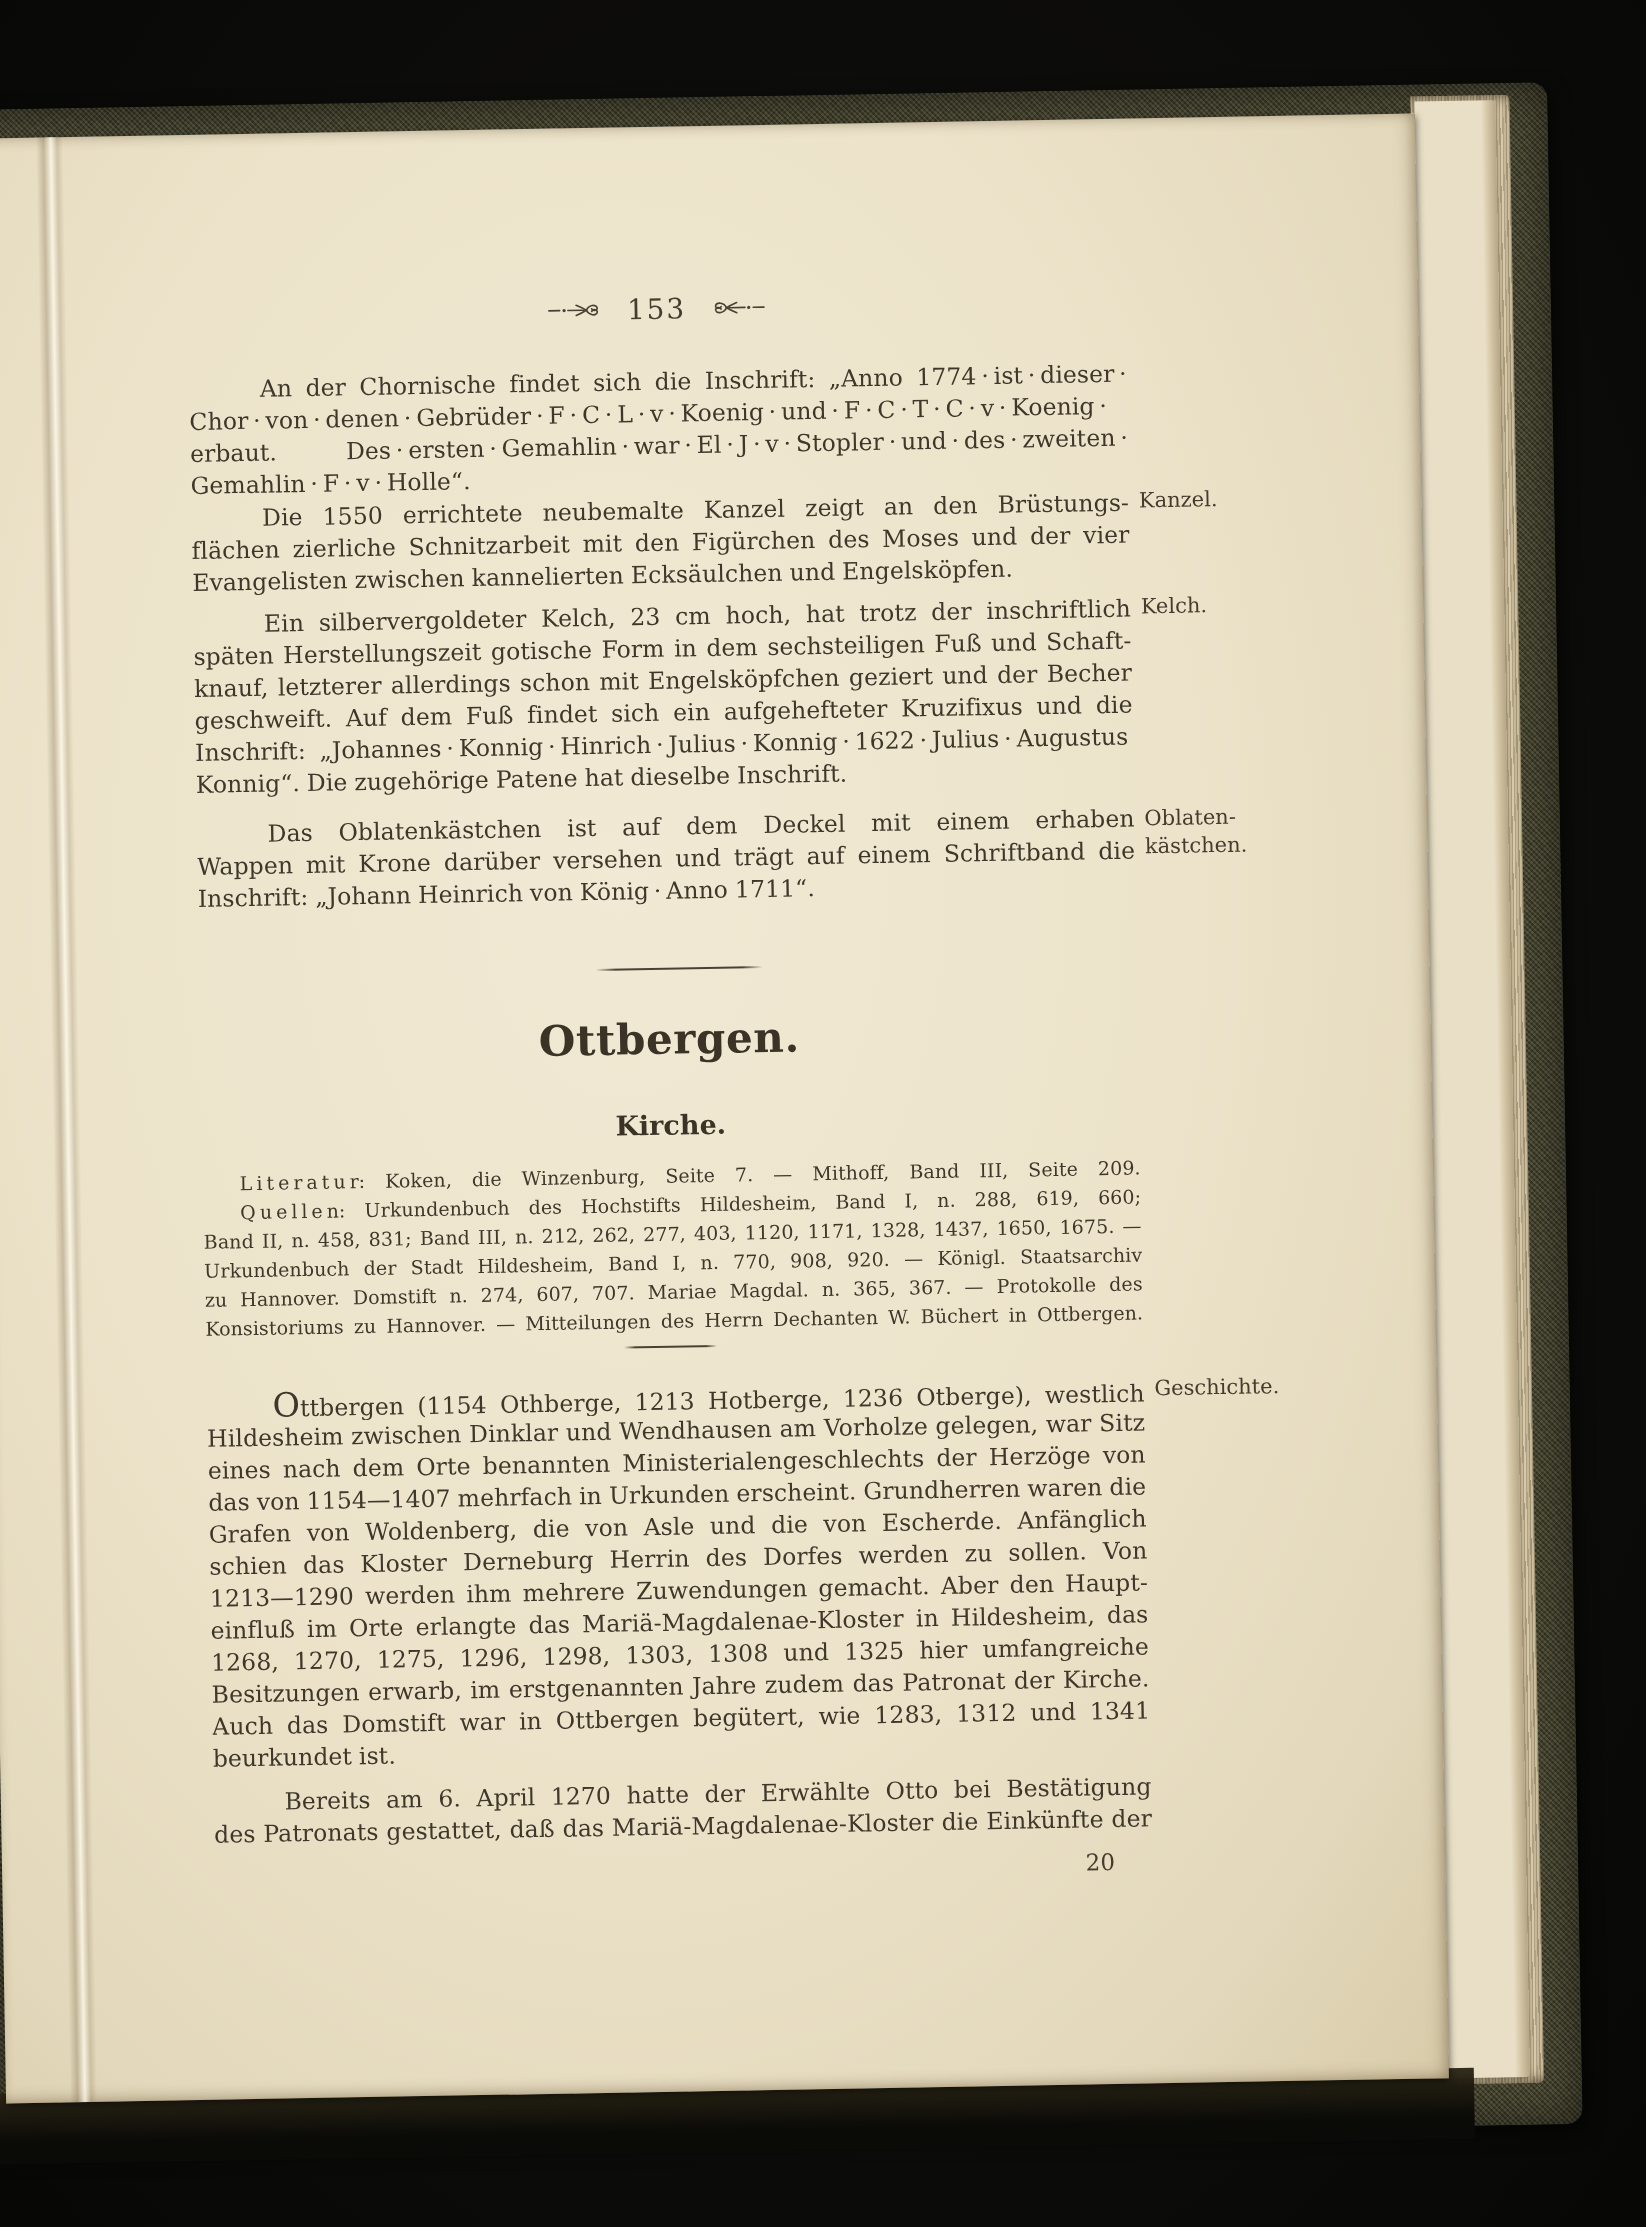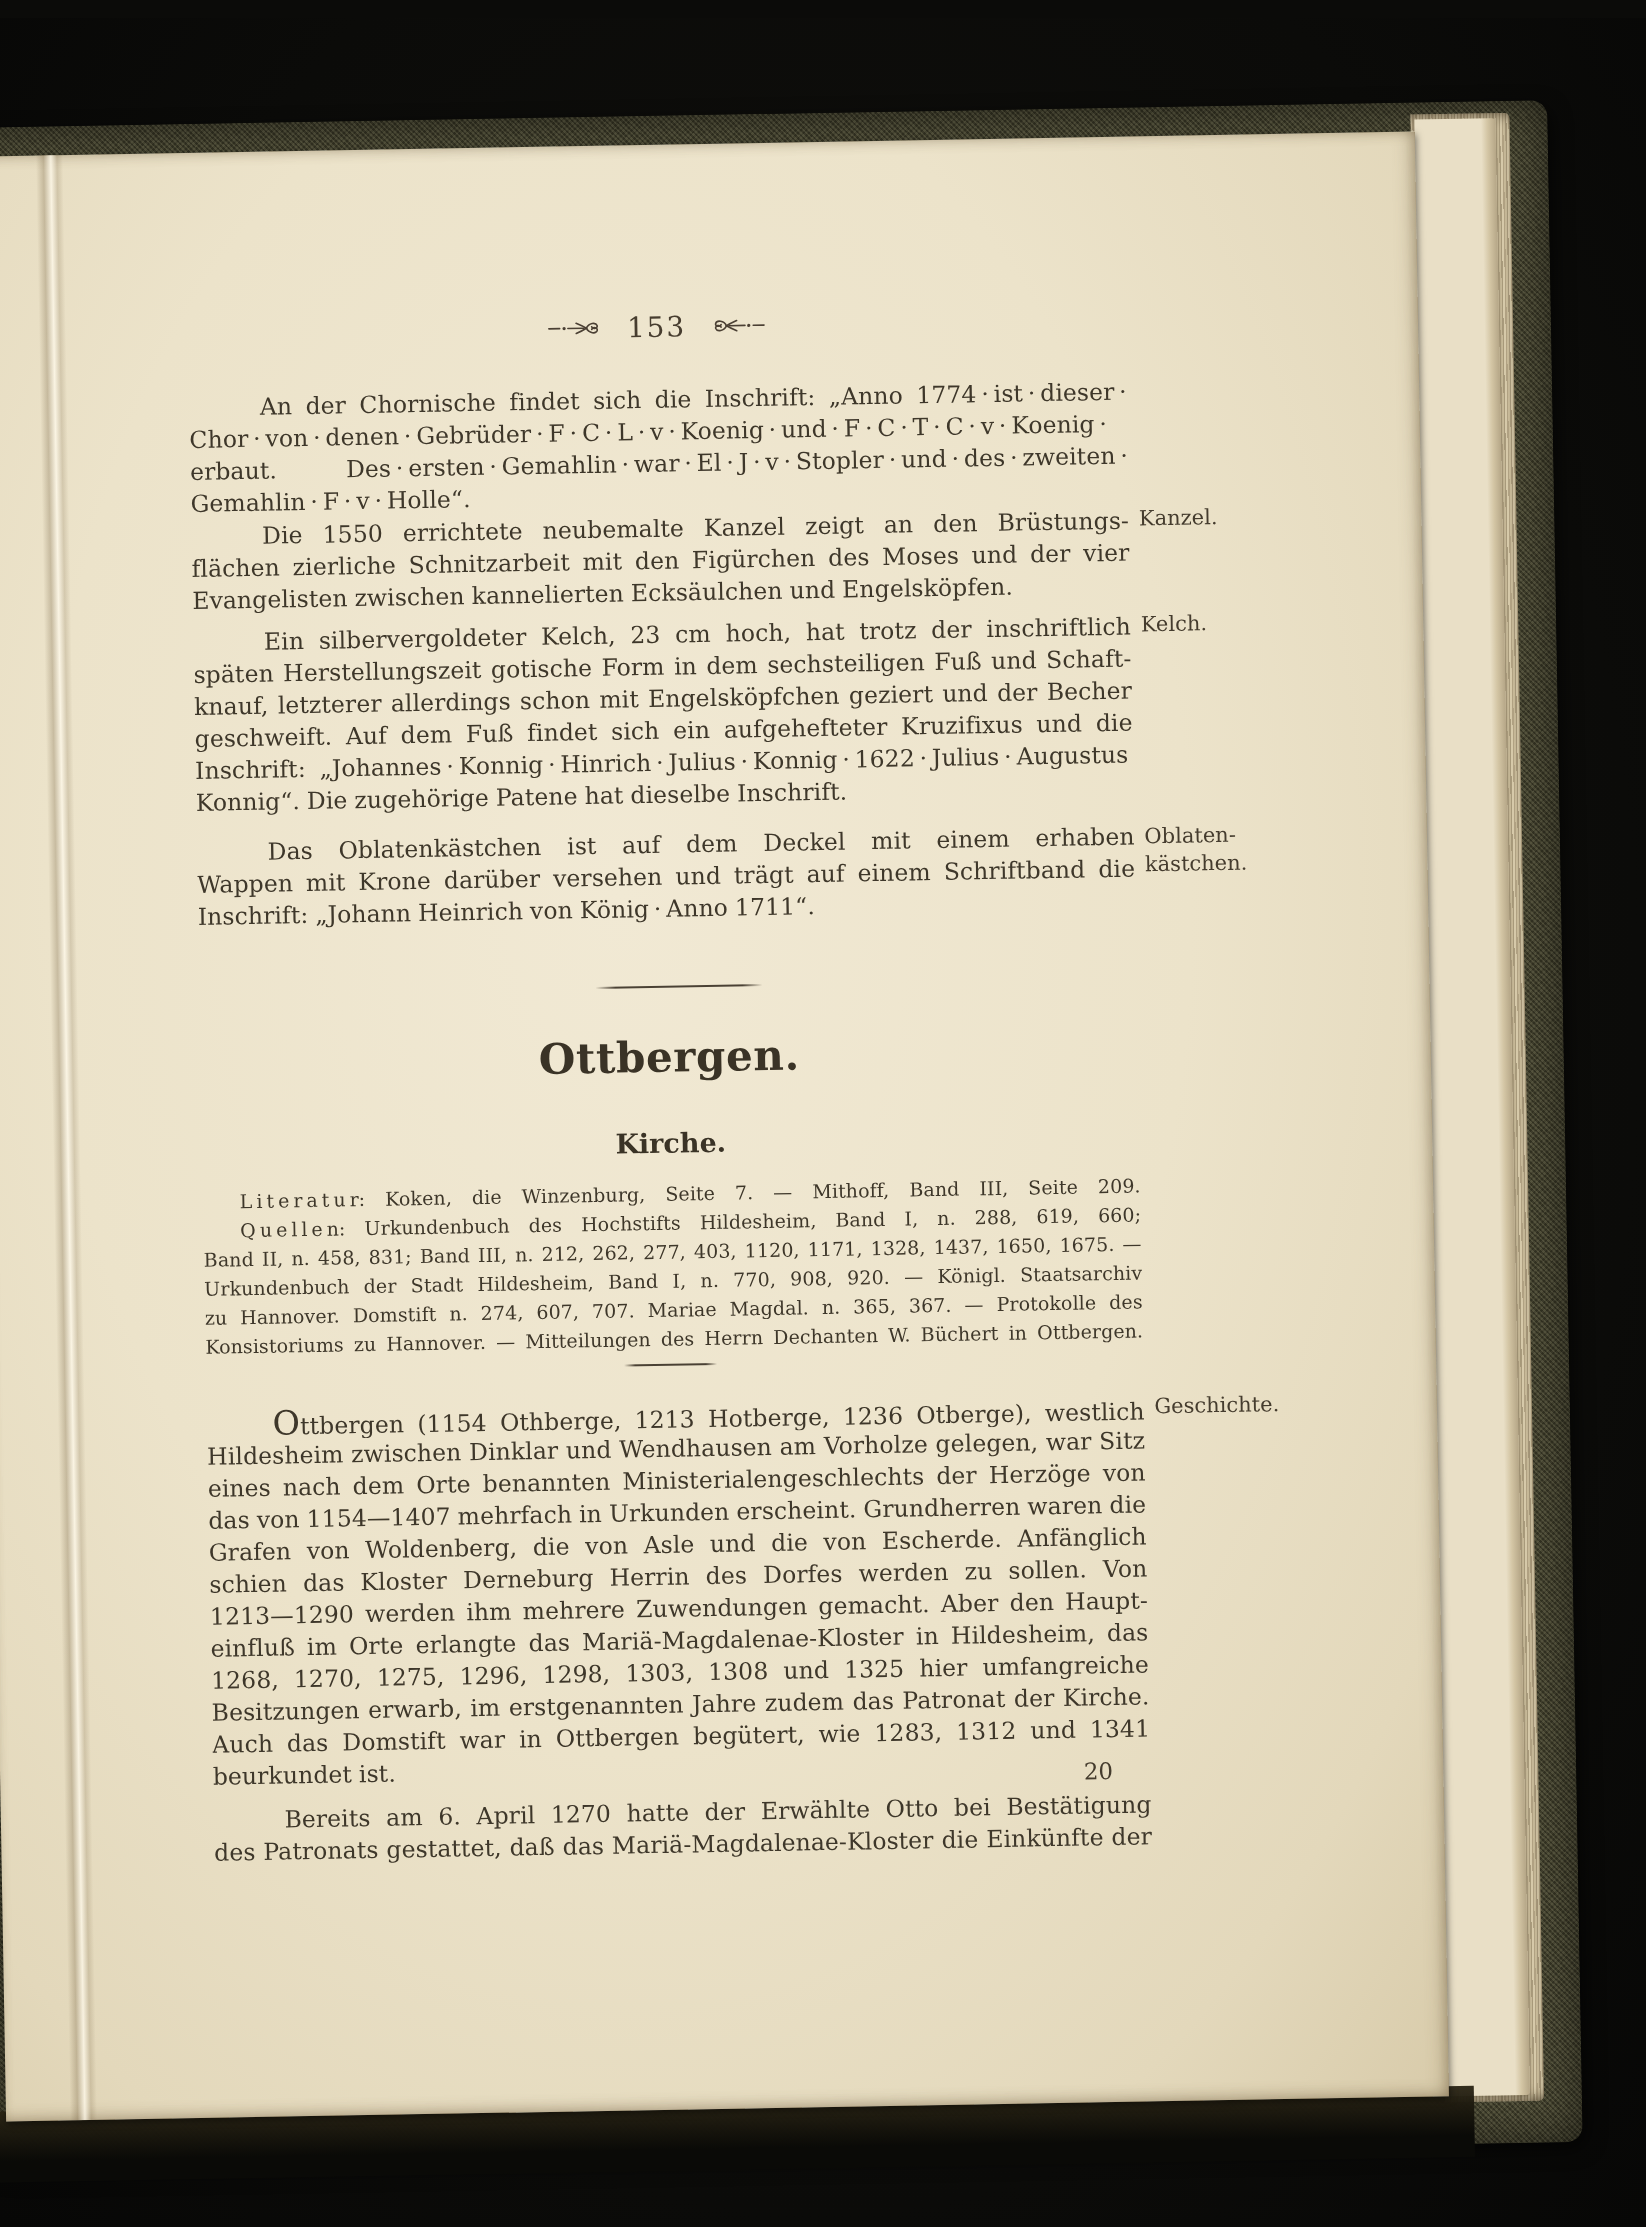--- a/index.html
+++ b/index.html
@@ -1,21 +1,21 @@
 <!DOCTYPE html>
 <html style="font-size:10.2px"><head>
 <meta charset="utf-8">
 <style>
   html,body{margin:0;padding:0;}
   body{
     width:1646px;height:2227px;position:relative;overflow:hidden;
     background:#0b0b09;
     font-family:"DejaVu Serif", serif;
   }
-  .photo{position:absolute;inset:0;background:radial-gradient(ellipse at 50% 45%, #12110e 0%, #0b0b09 70%, #070706 100%);margin-top:18px;}
+  .photo{position:absolute;inset:0;background:radial-gradient(ellipse at 50% 45%, #12110e 0%, #0b0b09 70%, #070706 100%);}
   .book{position:absolute;inset:0;transform:rotate(-1deg);transform-origin:823px 1114px;}
   .cover{
     position:absolute;left:-25.4px;top:95px;width:1590px;height:2042px;border-radius:16.5px;
     background-color:#45432f;
     background-image:
       repeating-linear-gradient(45deg, rgba(165,165,130,.13) 0 1.9px, rgba(0,0,0,.16) 1.9px 3.8px),
       repeating-linear-gradient(-45deg, rgba(140,140,110,.11) 0 1.9px, rgba(15,15,8,.14) 1.9px 3.8px);
     box-shadow: inset 0 0 45px rgba(0,0,0,.55), 3.8px 6.4px 19px rgba(0,0,0,.6);
   }
   .fore-edge{
@@ -76,21 +76,21 @@
   .section-title{
     position:absolute;left:213px;width:938px;text-align:center;
     font-weight:bold;color:#3a3326;
   }
   .title-main{top:888px;font-size:42px;letter-spacing:0.6px;}
   .title-sub{top:983px;font-size:27px;}
   .margin-note{
     position:absolute;left:1161px;width:191px;font-size:21px;color:#453c2e;
   }
   .margin-note .tline{height:28px;line-height:28px;text-align:left;text-align-last:left;}
-  .sig{position:absolute;left:1084px;top:1621px;font-size:23px;color:#453c2e;}
+  .sig{position:absolute;left:1084px;top:1730px;font-size:23px;color:#453c2e;}
 </style>
 </head>
 <body>
 
 <div class="photo">
   <div class="book">
     <div class="cover"></div>
     <div class="fore-edge"></div>
     <div class="under-page"></div>
     <div class="bottom-shadow"></div>

